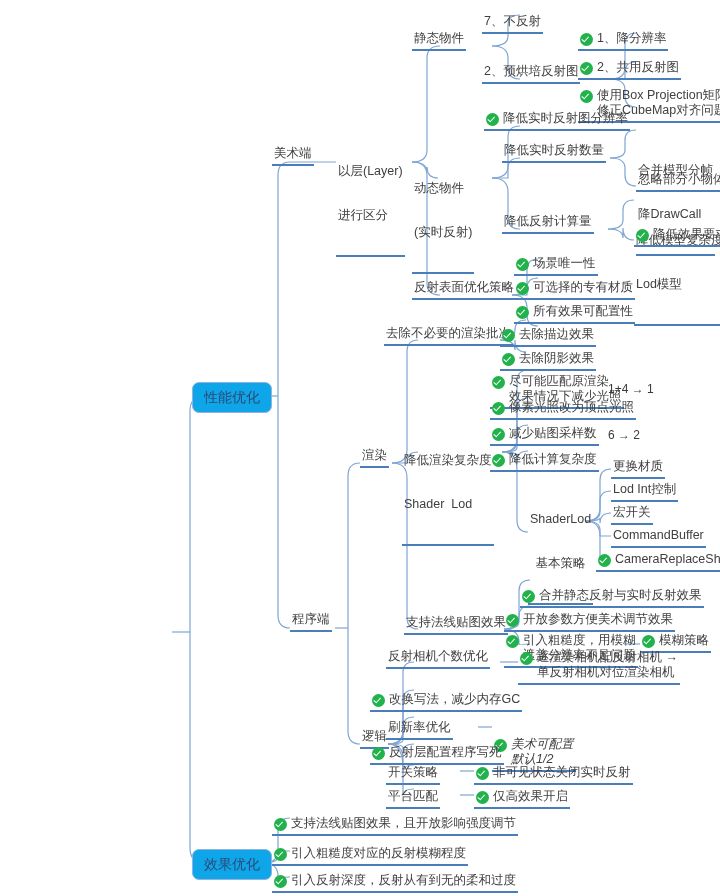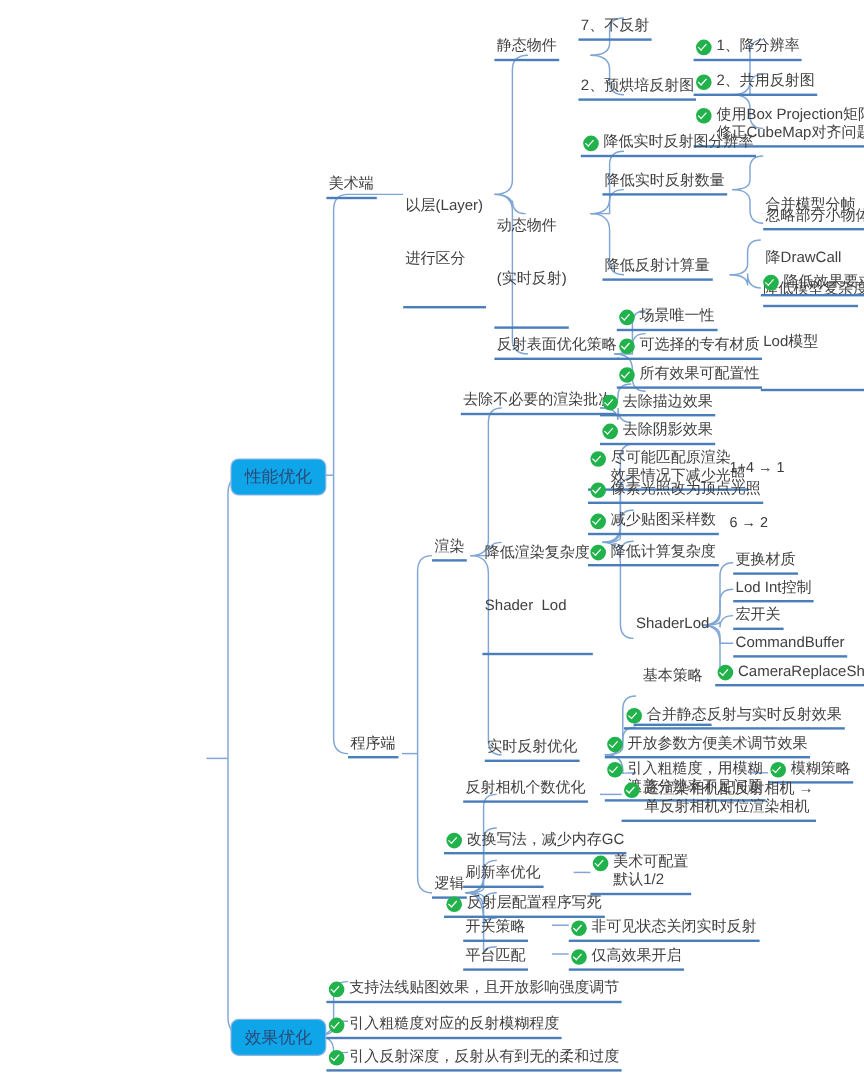--- a/index.html
+++ b/index.html
@@ -308,21 +308,21 @@
 
   <div class="node topic" style="left:611px; top:459px;">更换材质</div>
   <div class="node topic" style="left:611px; top:482px;">Lod Int控制</div>
   <div class="node topic" style="left:611px; top:505px;">宏开关</div>
   <div class="node topic" style="left:611px; top:528px;">CommandBuffer</div>
   <div class="node topic withchk" style="left:596px; top:552px;">
     <span class="chk"></span>
     <span class="txt">CameraReplaceShader</span>
   </div>
 
-  <div class="node topic" style="left:404px; top:615px;">实时反射优化</div>
+  <div class="node topic" style="left:404px; top:615px;">支持法线贴图效果</div>
 
   <div class="node topic withchk" style="left:520px; top:588px;">
     <span class="chk"></span>
     <span class="txt">合并静态反射与实时反射效果</span>
   </div>
   <div class="node topic withchk" style="left:504px; top:612px;">
     <span class="chk"></span>
     <span class="txt">开放参数方便美术调节效果</span>
   </div>
   <div class="node topic withchk" style="left:504px; top:633px;">
@@ -341,21 +341,21 @@
   </div>
 
   <div class="node topic" style="left:360px; top:729px;">逻辑</div>
 
   <div class="node topic withchk" style="left:370px; top:692px;">
     <span class="chk"></span>
     <span class="txt">改换写法，减少内存GC</span>
   </div>
 
   <div class="node topic" style="left:386px; top:720px;">刷新率优化</div>
-  <div class="node topic withchk" style="left:492px; top:711px;">
+  <div class="node topic withchk" style="left:492px; top:737px;font-style:italic;">
     <span class="chk"></span>
     <span class="txt"><span class="tline">美术可配置</span><span class="tline">默认1/2</span></span>
   </div>
 
   <div class="node topic withchk" style="left:370px; top:745px;">
     <span class="chk"></span>
     <span class="txt">反射层配置程序写死</span>
   </div>
 
   <div class="node topic" style="left:386px; top:765px;">开关策略</div>

